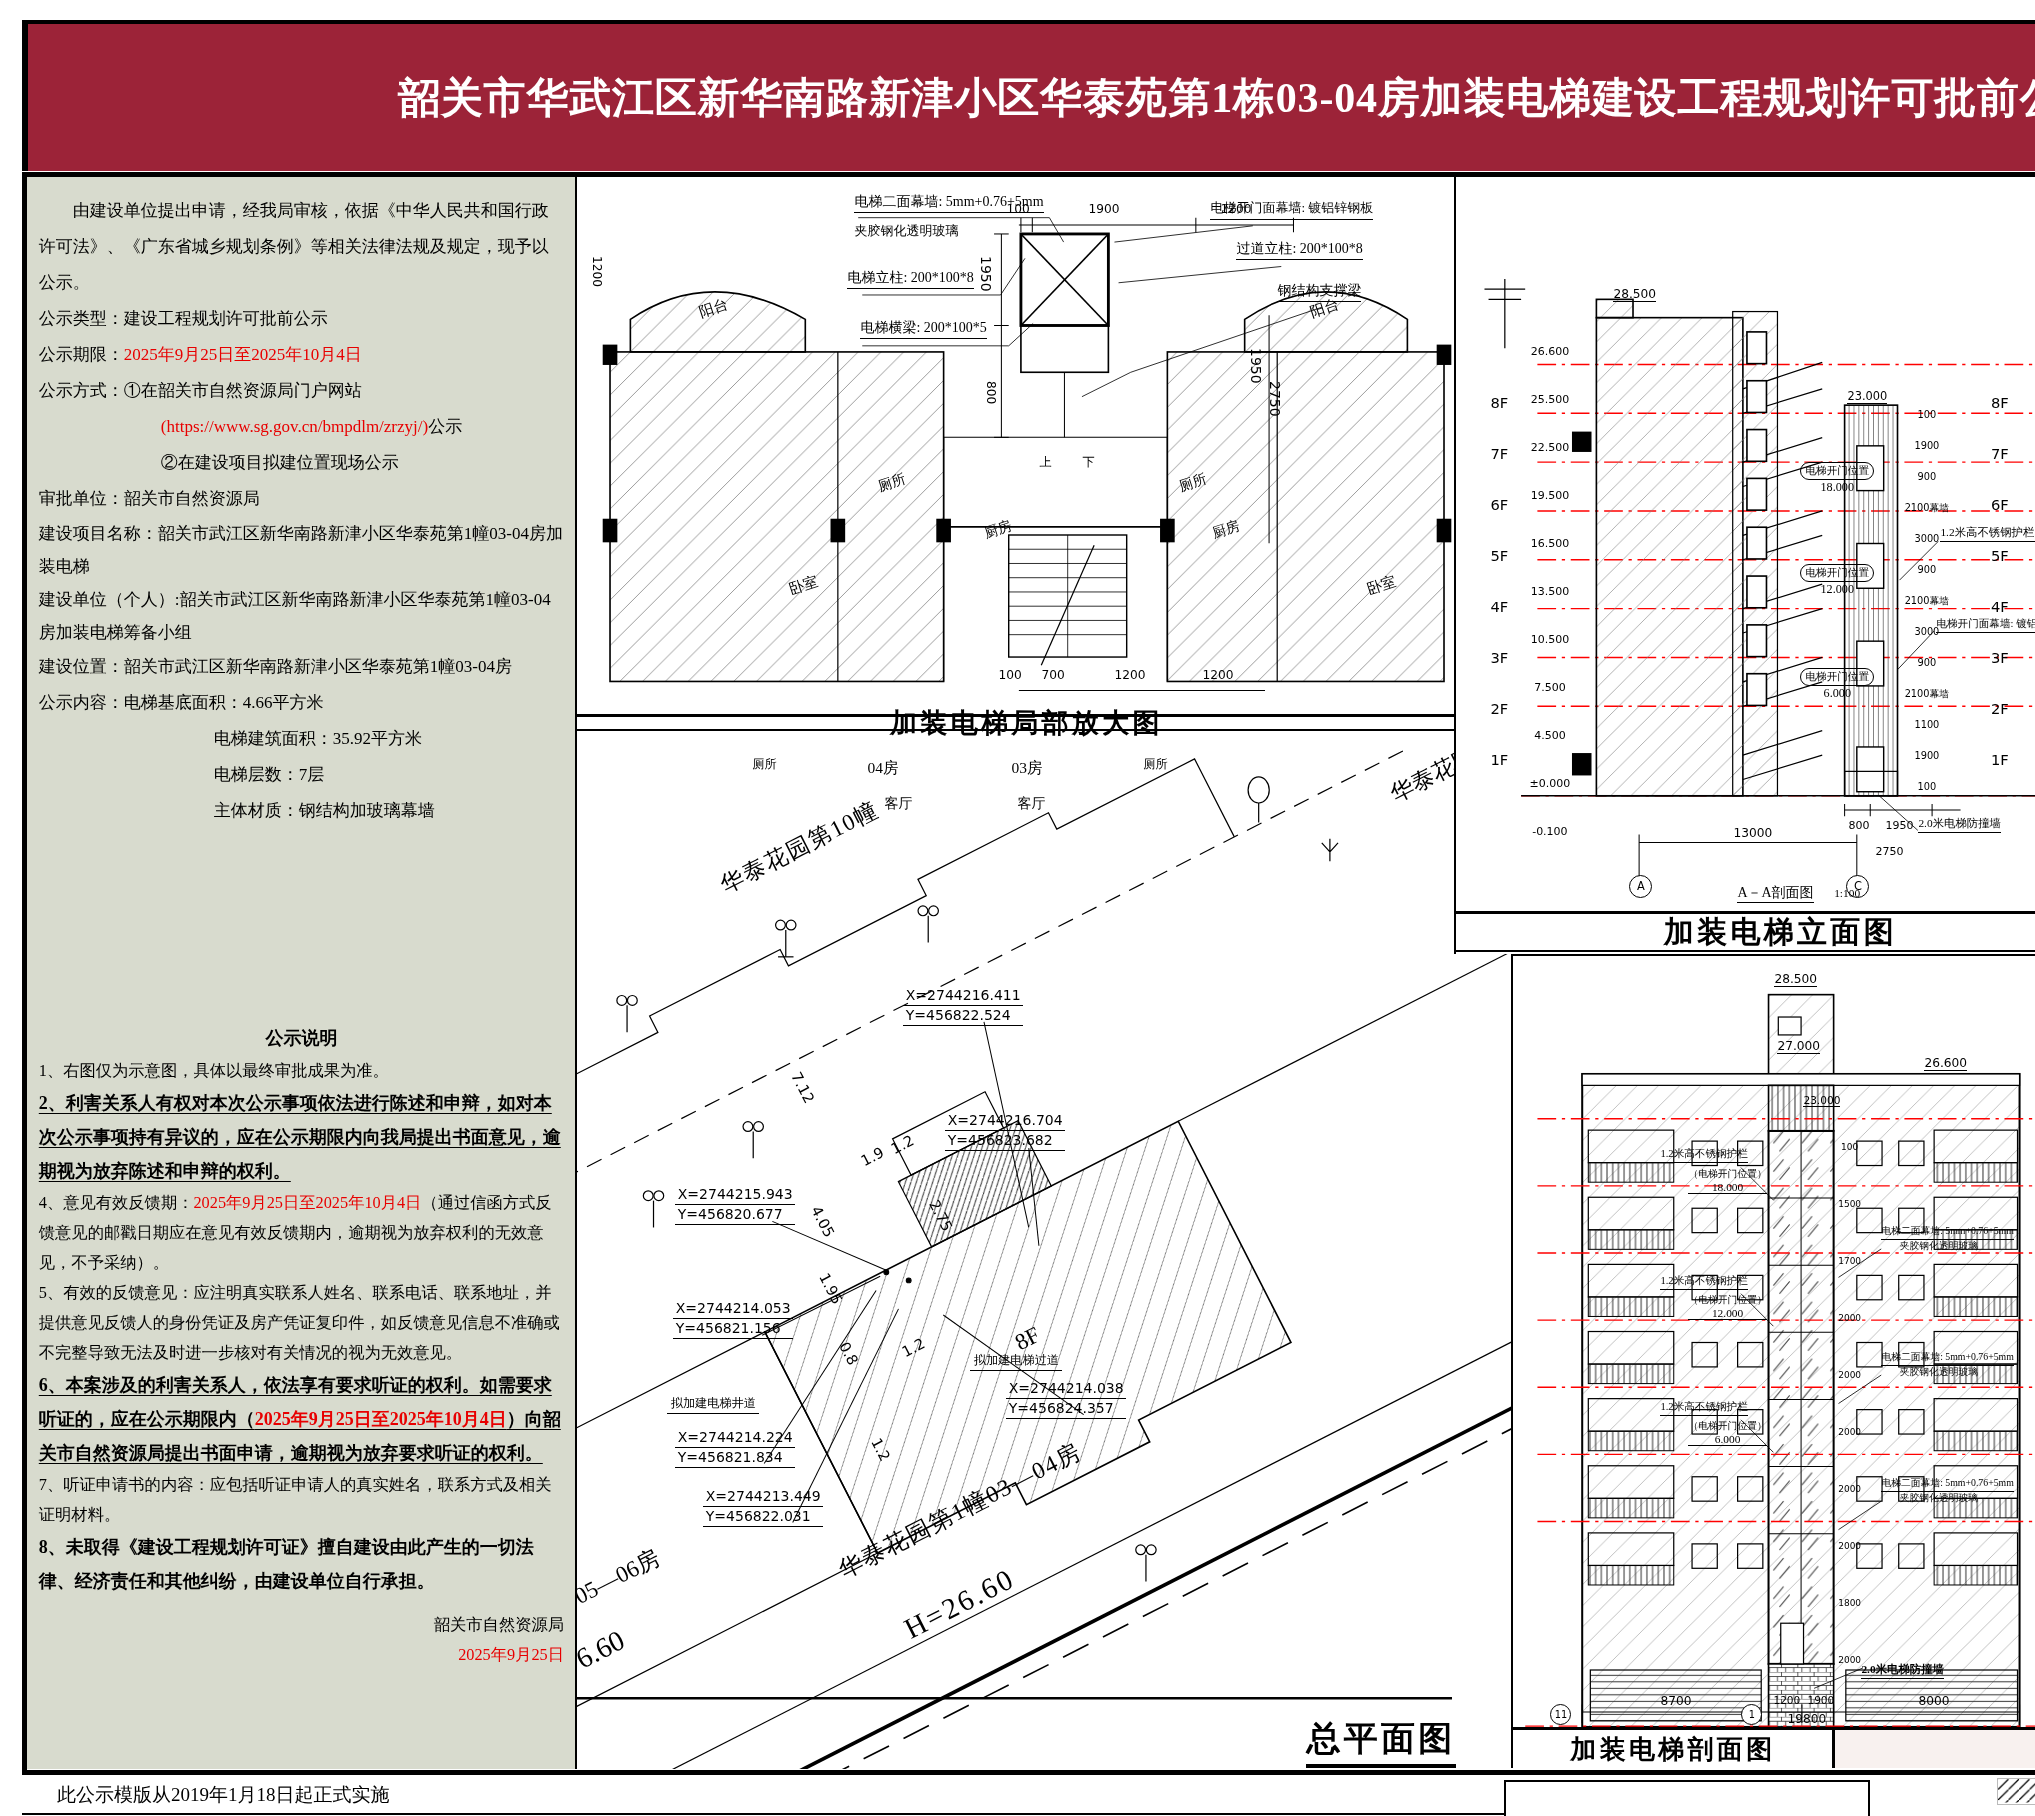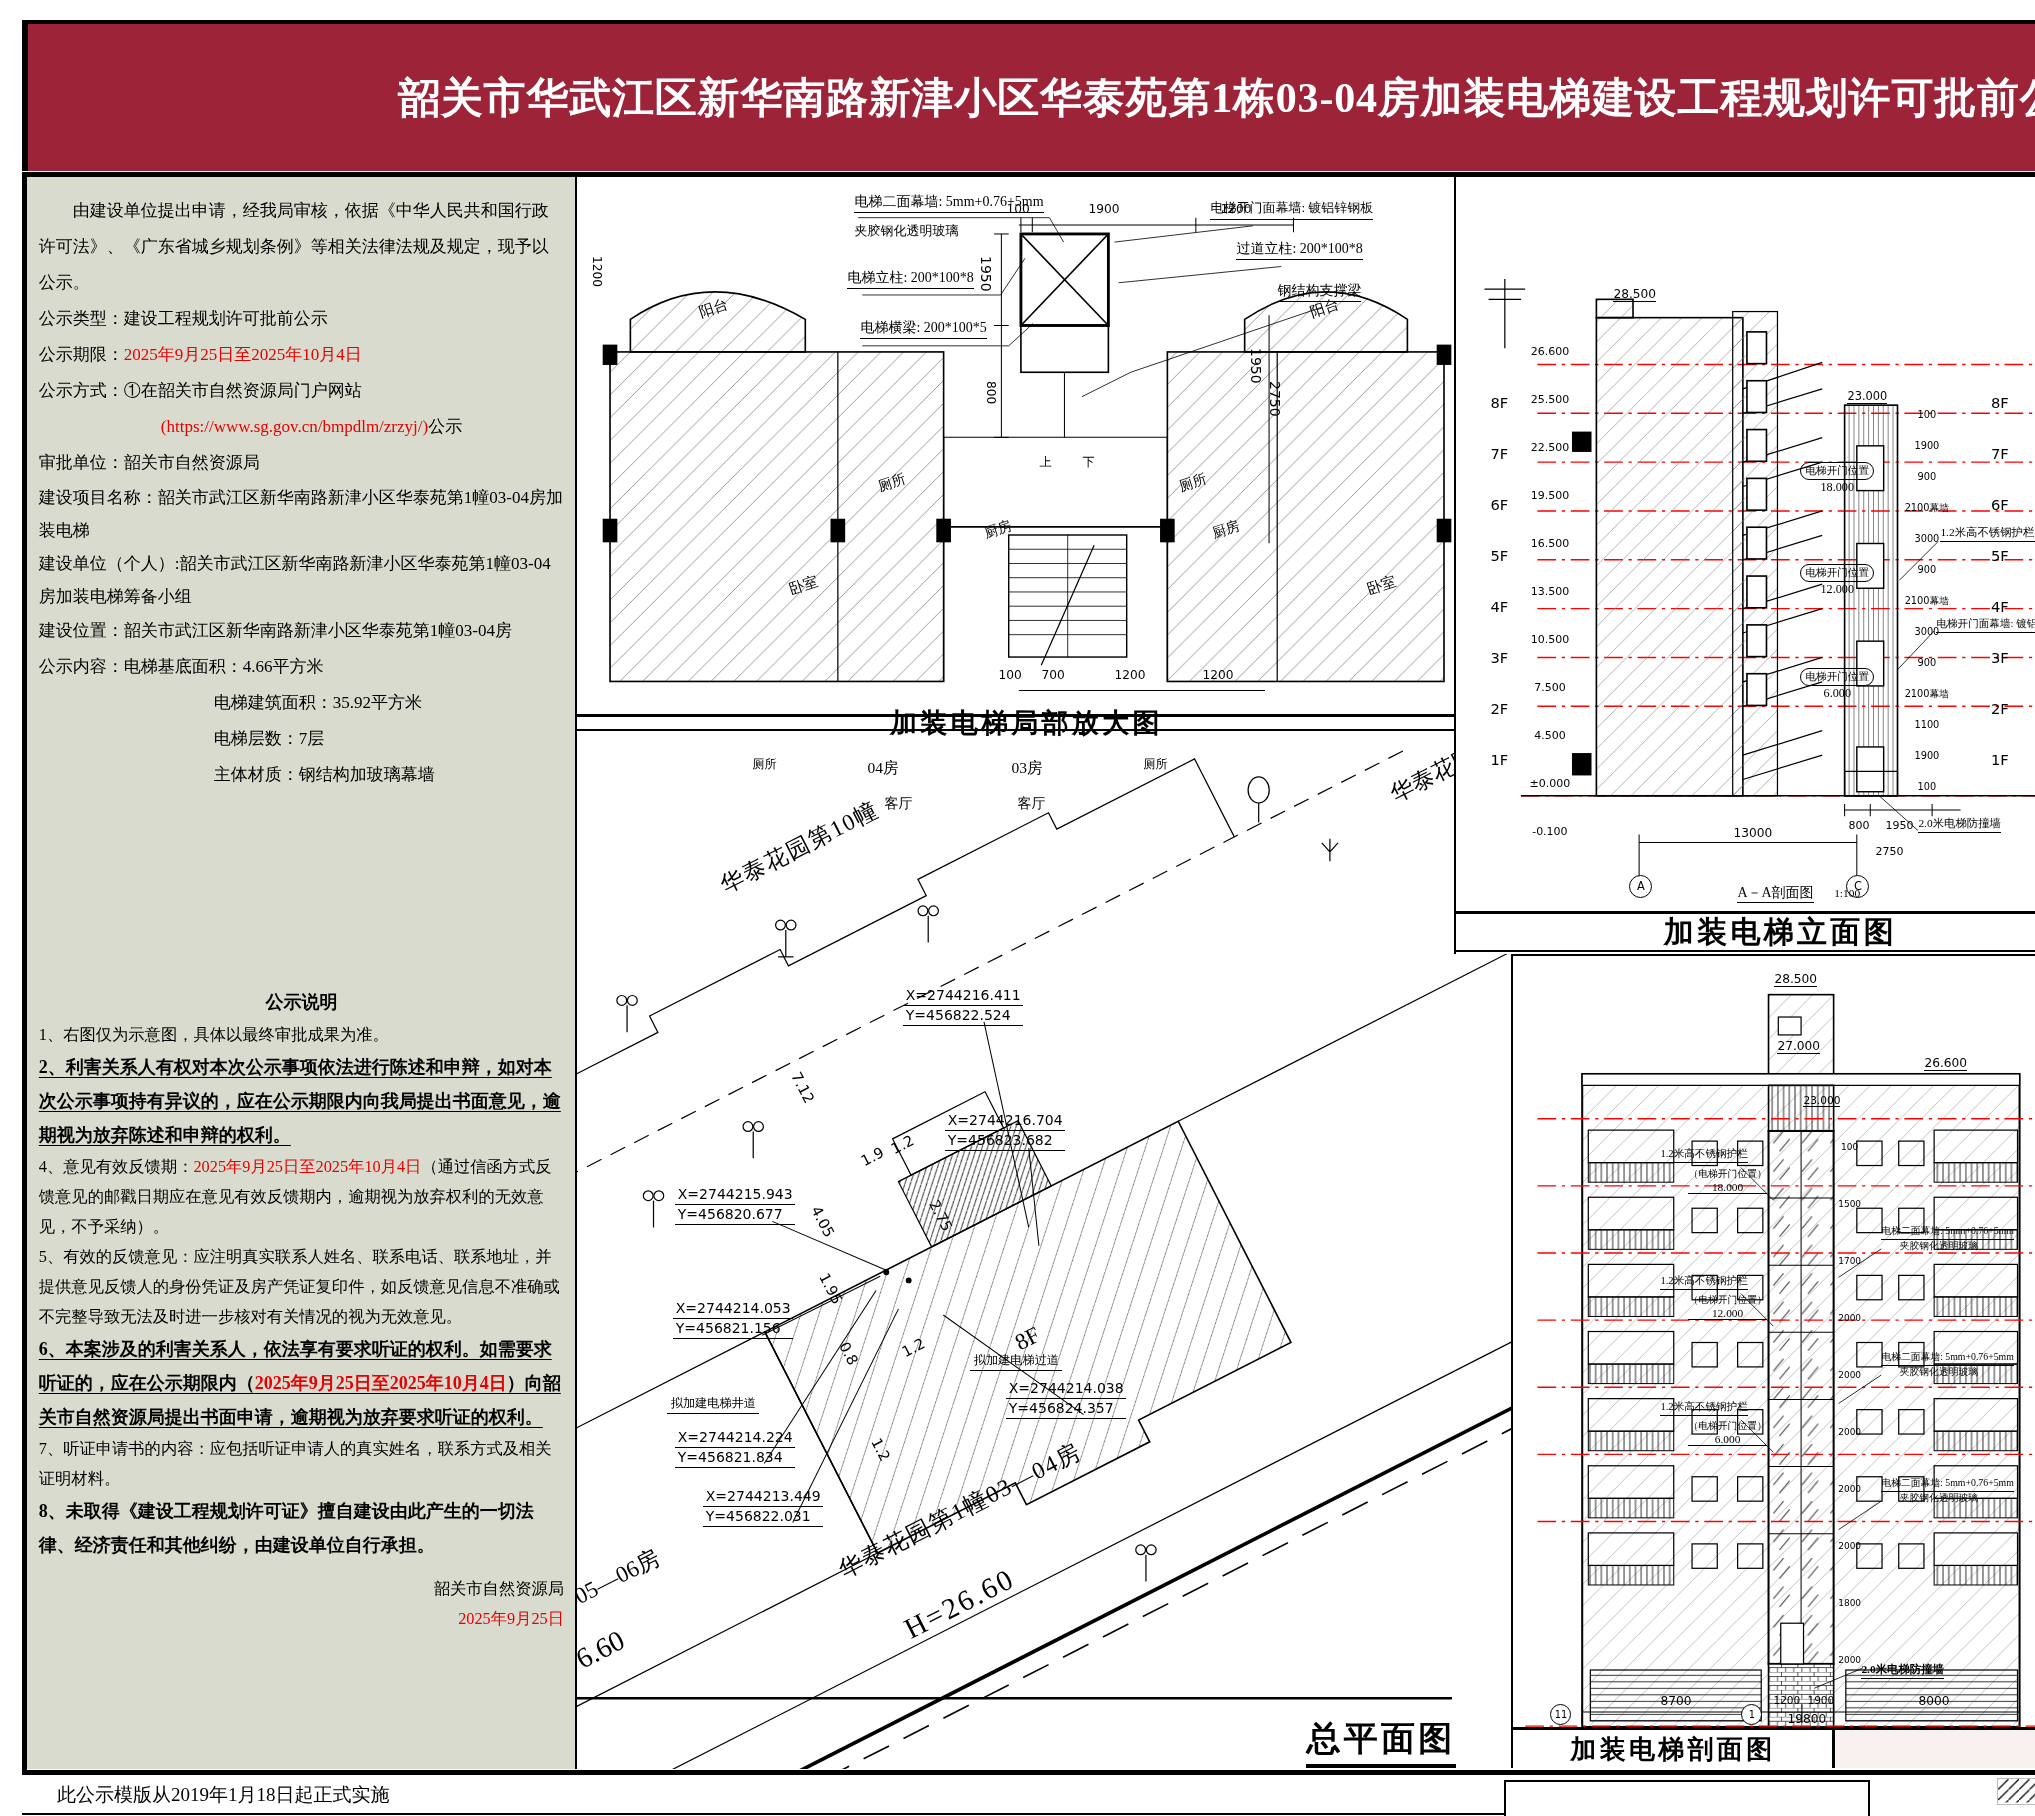--- a/index.html
+++ b/index.html
@@ -40,20 +40,21 @@
 
   <div class="abs" style="left:22.4px;top:172px;width:2531px;height:1603px;border:5.7px solid #000;box-sizing:border-box;background:#fff;">
 
     <div class="abs" style="left:0;top:0;width:550px;height:1592px;background:#d8dbce;border-right:2.4px solid #000;box-sizing:border-box;overflow:hidden;">
       <div class="notice-body">
         <p>　　由建设单位提出申请，经我局审核，依据《中华人民共和国行政许可法》、《广东省城乡规划条例》等相关法律法规及规定，现予以公示。</p>
         <p>公示类型：建设工程规划许可批前公示</p>
         <p><span>公示期限：</span><span class="red">2025年9月25日至2025年10月4日</span></p>
         <p>公示方式：①在韶关市自然资源局门户网站</p>
         <p style="padding-left:122px;"><span class="red">(https://www.sg.gov.cn/bmpdlm/zrzyj/)</span><span>公示</span></p>
+        <p style="padding-left:122px;">②在建设项目拟建位置现场公示</p>
         <p>审批单位：韶关市自然资源局</p>
         <p style="line-height:33px;">建设项目名称：韶关市武江区新华南路新津小区华泰苑第1幢03-04房加装电梯</p>
         <p style="line-height:33px;">建设单位（个人）:韶关市武江区新华南路新津小区华泰苑第1幢03-04房加装电梯筹备小组</p>
         <p>建设位置：韶关市武江区新华南路新津小区华泰苑第1幢03-04房</p>
         <p><span>公示内容：</span><span>电梯基底面积：4.66平方米</span></p>
         <p style="padding-left:175px;">电梯建筑面积：35.92平方米</p>
         <p style="padding-left:175px;">电梯层数：7层</p>
         <p style="padding-left:175px;">主体材质：钢结构加玻璃幕墙</p>
 
         <p class="bold" style="text-align:center;margin-top:191px;font-size:18px;">公示说明</p>

